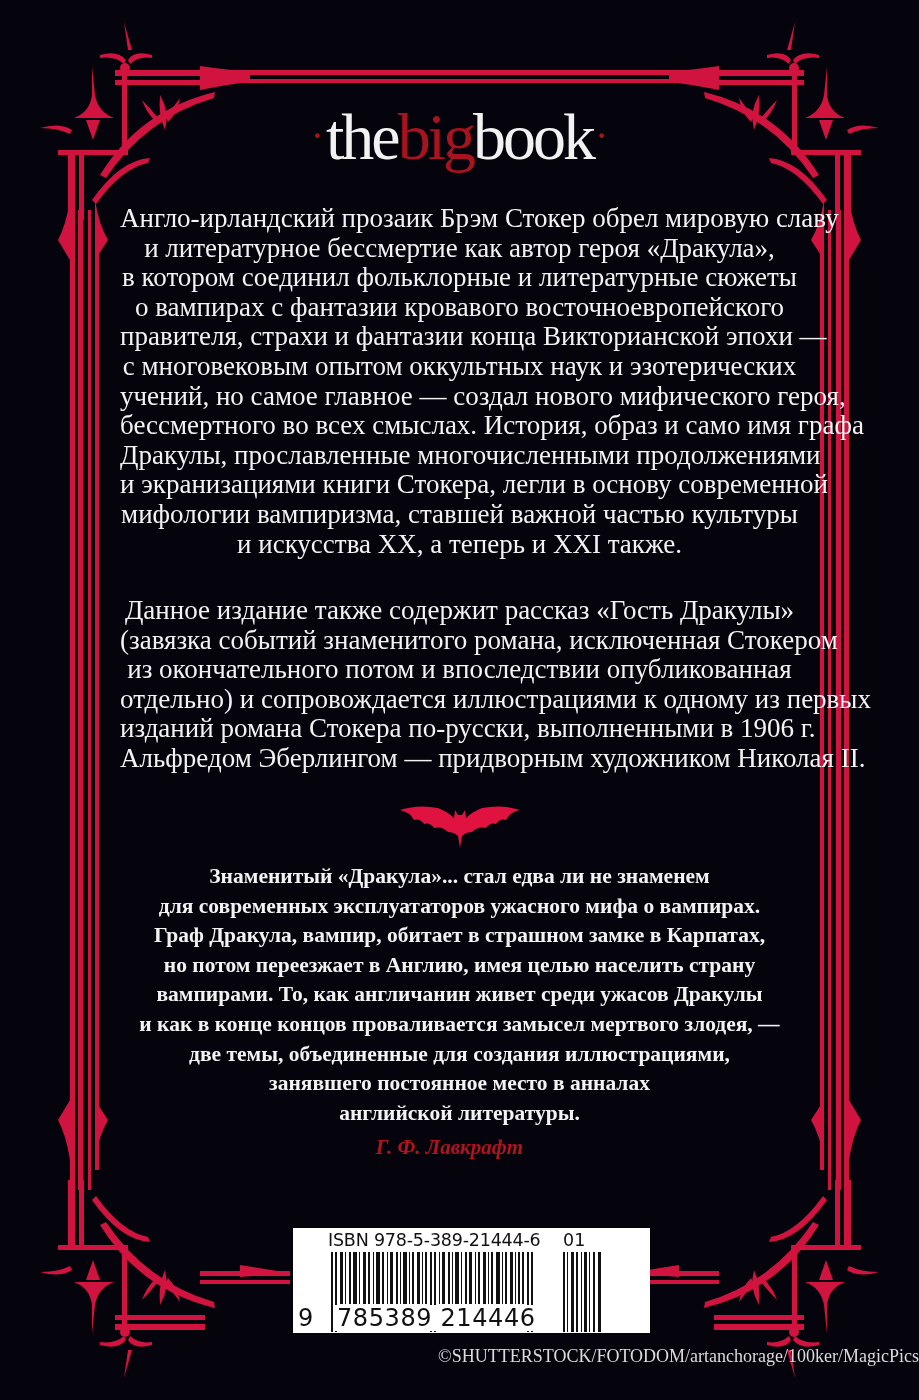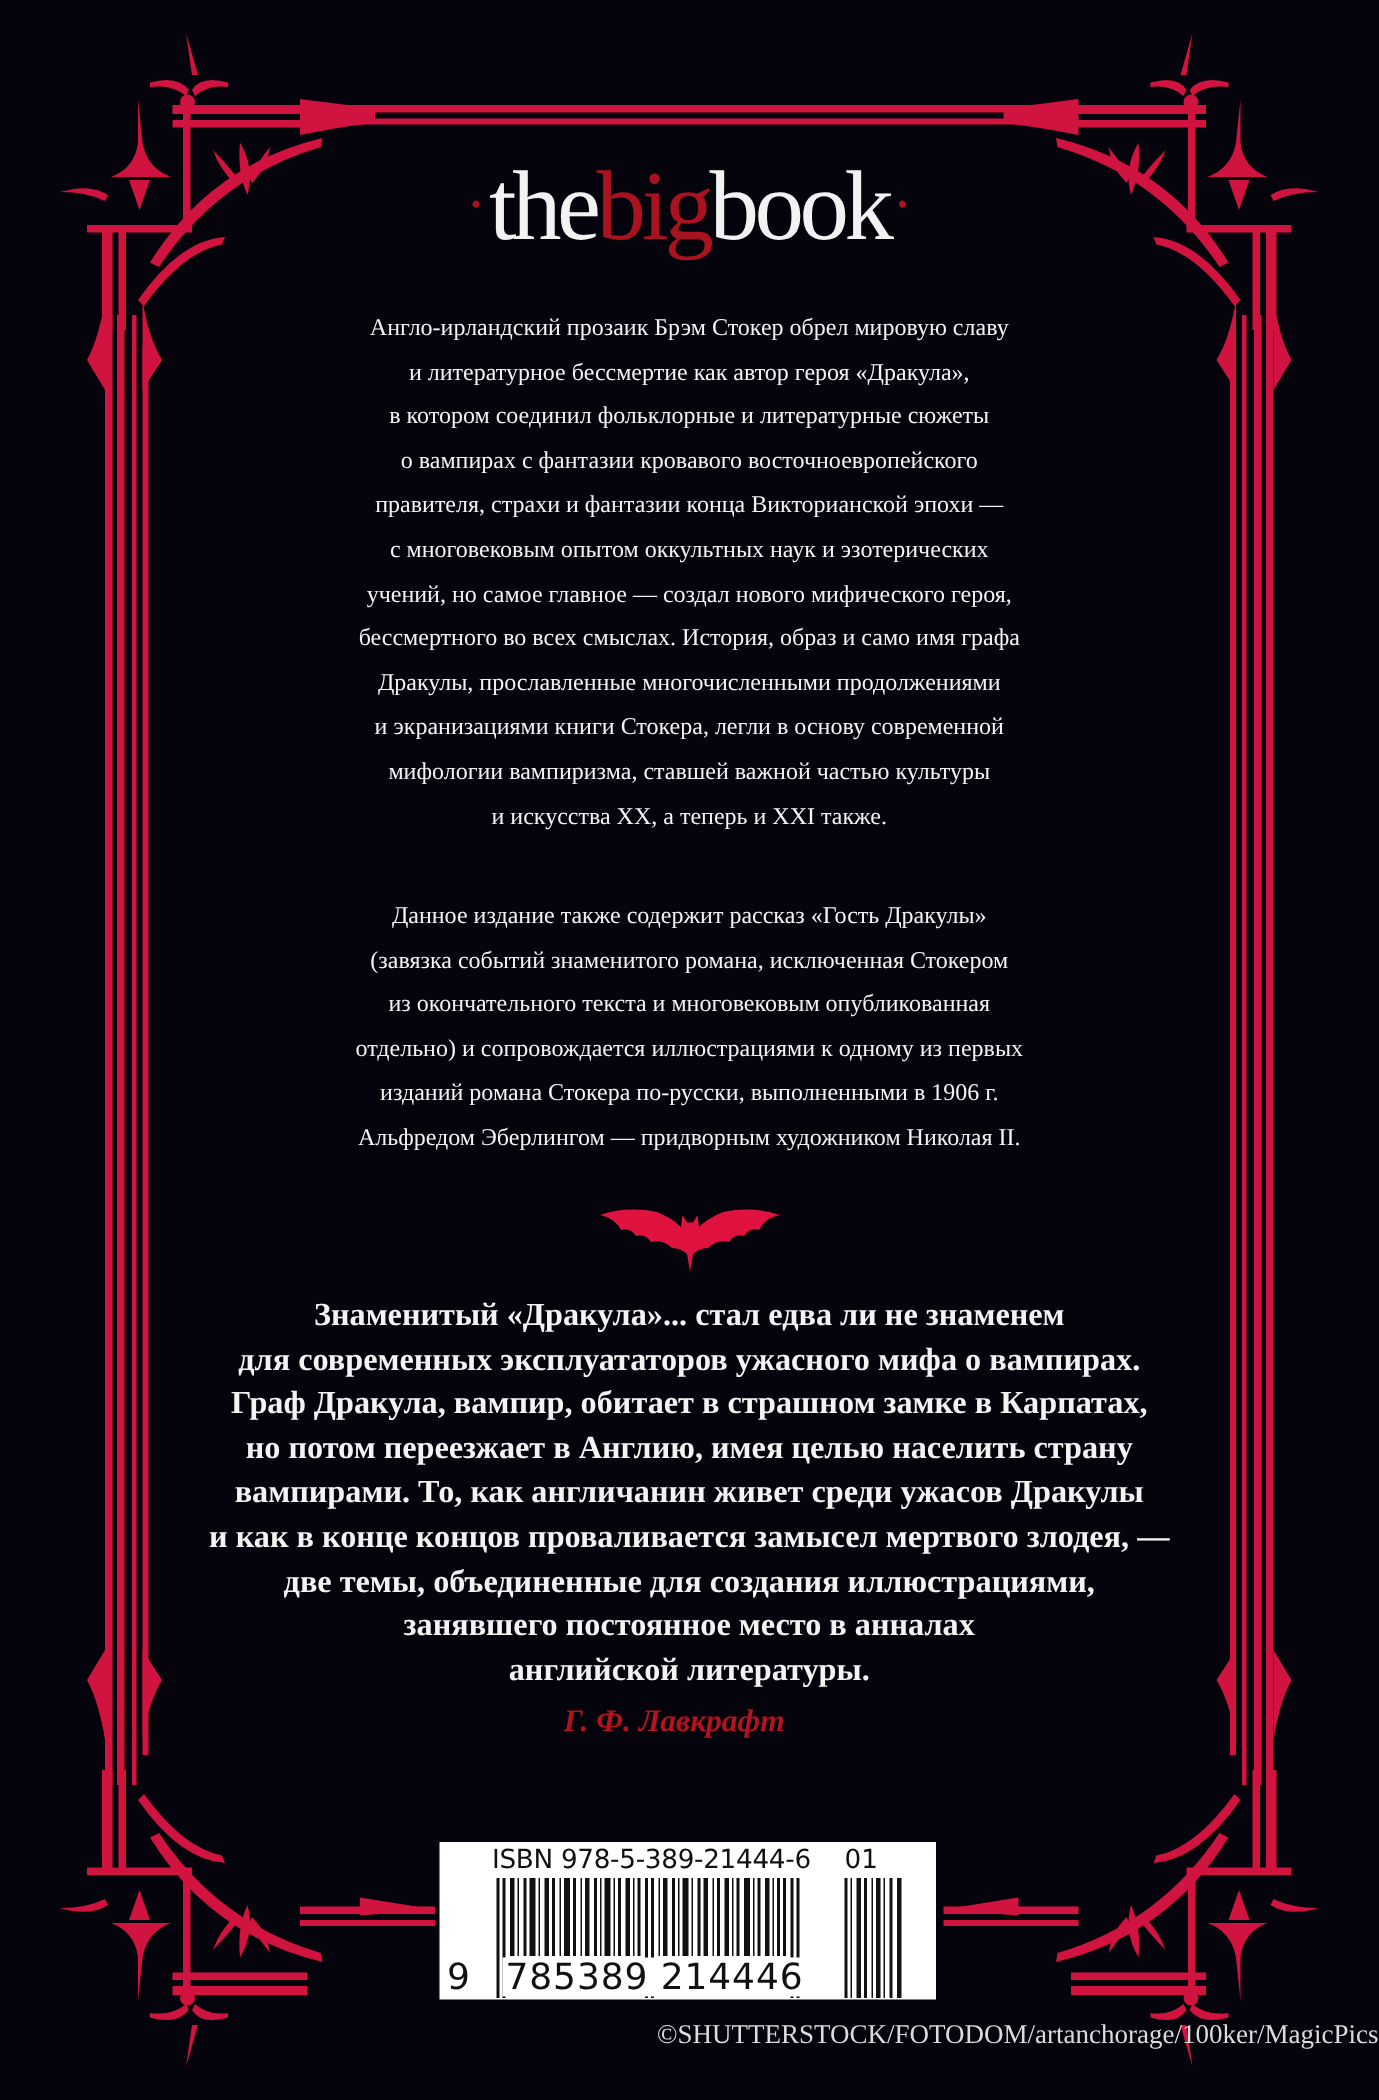--- a/index.html
+++ b/index.html
@@ -16,35 +16,35 @@
     font-family: "Liberation Serif", "DejaVu Serif", serif;
     font-size: 66px; letter-spacing: -3px; line-height: 80px;
     color: #f2f2f2;
   }
   .logo .dot { color: #a8131f; font-size: 40px; vertical-align: 10px; letter-spacing: 0; padding: 0 2px; }
   .logo .big { color: #a8131f; margin-top: 20px; }
   .para {
     position: absolute; left: 120px; width: 679px;
     text-align: center; color: #f3f3f3;
     font-family: "Liberation Serif", "DejaVu Serif", serif;
-    font-size: 16px; line-height: 29.6px;
+    font-size: 27px; line-height: 29.6px;
   }
   .para .ln { display: block; white-space: nowrap; }
   #p1 { top: 204px; }
   #p2 { top: 596px; }
   #quote { top: 862px; font-weight: bold; font-size: 21.5px; line-height: 29.6px; }
   .attribution {
     position: absolute; left: 0; width: 899px; top: 1135px;
     text-align: center; color: #b3121f;
     font-family: "Liberation Serif", "DejaVu Serif", serif;
     font-style: italic; font-weight: bold; font-size: 21px;
   }
   .bat { position: absolute; left: 398px; top: 798px; width: 124px; height: 50px; }
   .barcode {
-    position: absolute; left: 293px; top: 1228px; width: 331px; height: 105px;
+    position: absolute; left: 293px; top: 1228px; width: 357px; height: 105px;
     background: #ffffff;
   }
   .isbn-text {
     position: absolute; left: 35px; top: 2px;
     font-family: "DejaVu Sans", "Liberation Sans", sans-serif;
     font-size: 17.5px; color: #111; letter-spacing: -0.2px;
   }
   .addon-text {
     position: absolute; left: 270px; top: 2px;
     font-family: "DejaVu Sans", "Liberation Sans", sans-serif;
@@ -157,21 +157,21 @@
   <span class="ln">бессмертного во всех смыслах. История, образ и само имя графа</span>
   <span class="ln">Дракулы, прославленные многочисленными продолжениями</span>
   <span class="ln">и экранизациями книги Стокера, легли в основу современной</span>
   <span class="ln">мифологии вампиризма, ставшей важной частью культуры</span>
   <span class="ln">и искусства XX, а теперь и XXI также.</span>
 </div>
 
 <div class="para" id="p2">
   <span class="ln">Данное издание также содержит рассказ «Гость Дракулы»</span>
   <span class="ln">(завязка событий знаменитого романа, исключенная Стокером</span>
-  <span class="ln">из окончательного текста и многовековым опубликованная</span>
+  <span class="ln">из окончательного потом и впоследствии опубликованная</span>
   <span class="ln">отдельно) и сопровождается иллюстрациями к одному из первых</span>
   <span class="ln">изданий романа Стокера по-русски, выполненными в 1906 г.</span>
   <span class="ln">Альфредом Эберлингом — придворным художником Николая II.</span>
 </div>
 
 <svg class="bat" viewBox="0 0 124 50" xmlns="http://www.w3.org/2000/svg">
   <path fill="#e0123f" d="M2 12 Q20 6 40 10 Q50 14 56 20 L57 12 L60 17 L64 17 L67 12 L68 20 Q74 14 84 10 Q104 6 122 12 Q112 14 108 22 Q102 20 98 26 Q92 24 88 30 Q80 28 74 34 Q68 34 64 38 L62 50 L60 38 Q56 34 50 34 Q44 28 36 30 Q32 24 26 26 Q22 20 16 22 Q12 14 2 12 Z"></path>
 </svg>
 
 <div class="para" id="quote">

